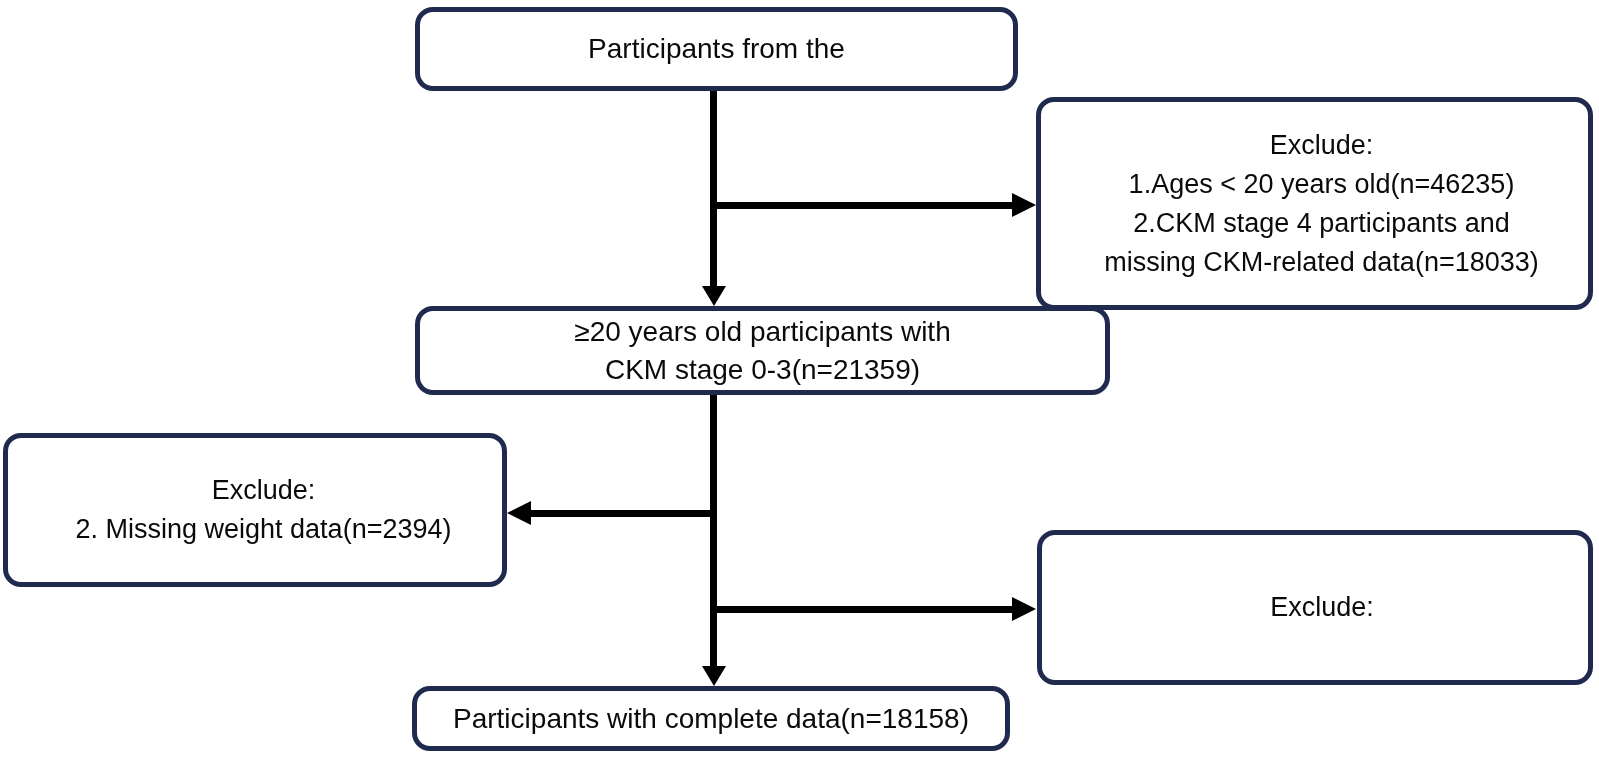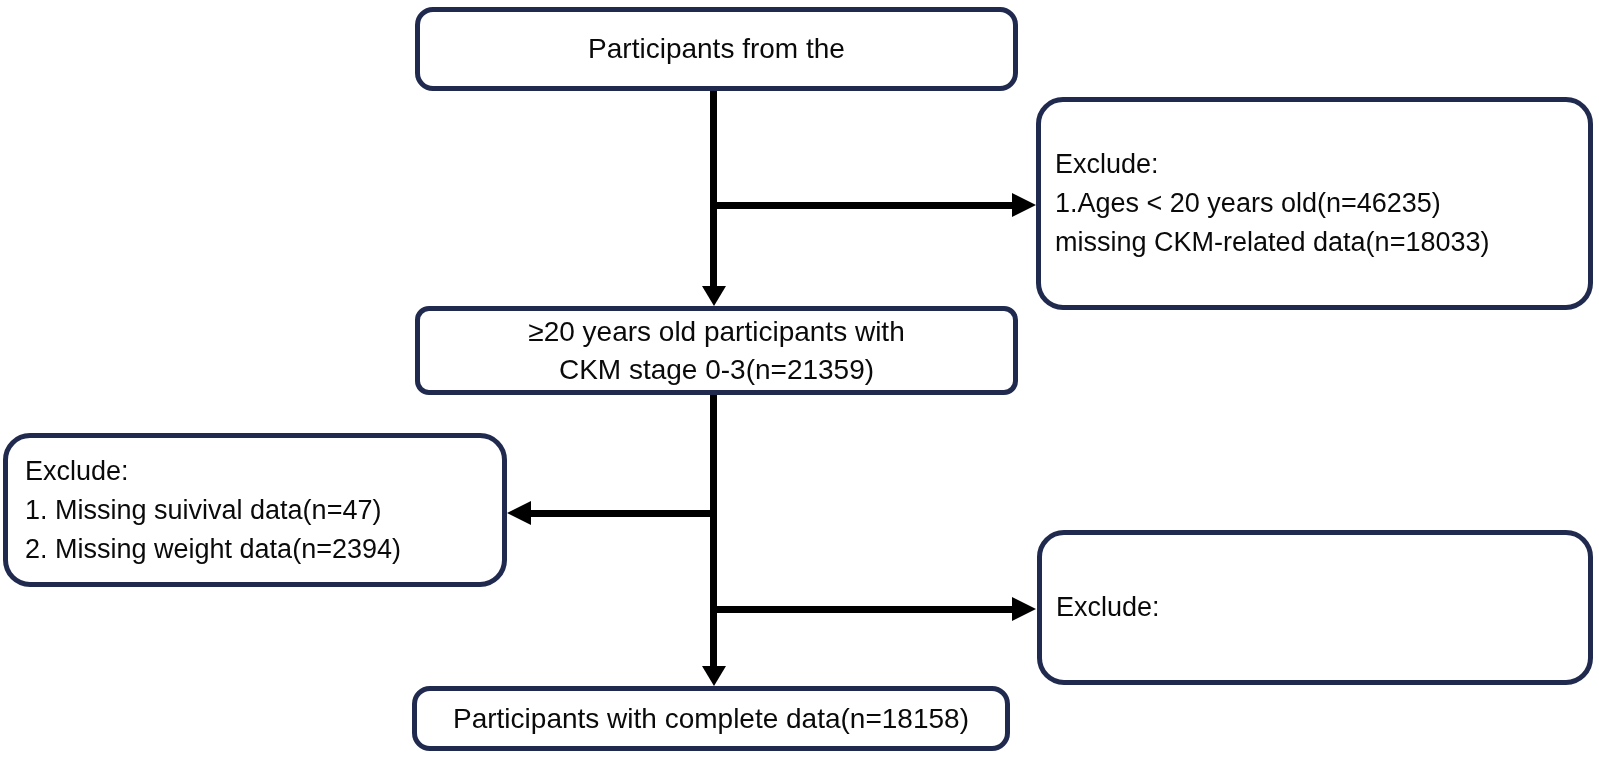--- a/index.html
+++ b/index.html
@@ -30,23 +30,22 @@
     background: var(--bg);
     display: flex;
     flex-direction: column;
     justify-content: center;
   }
   .fbox.center {
     align-items: center;
     text-align: center;
   }
   .fbox.left {
-    align-items: flex-start;
+    align-items: center;
     text-align: left;
-    border-radius: 27px;
   }
   .line {
     white-space: pre;
     font-size: 27px;
     line-height: 39px;
   }
   .center .line {
     font-size: 28px;
     line-height: 38px;
   }
@@ -71,21 +70,21 @@
   }
   .arrowhead.leftward {
     border-top: 12px solid transparent;
     border-bottom: 12px solid transparent;
     border-right: 24px solid var(--arrow);
   }
 
   
   #box-top      { left: 415px;  top: 7px;   width: 603px; height: 84px;  }
   #box-excl1    { left: 1036px; top: 97px;  width: 557px; height: 213px; padding-left: 14px; }
-  #box-middle   { left: 415px;  top: 306px; width: 603px; height: 89px; border-radius: 14px;  }
+  #box-middle   { left: 415px;  top: 306px; width: 695px; height: 89px;  }
   #box-excl2    { left: 3px;    top: 433px; width: 504px; height: 154px; padding-left: 17px; }
   #box-excl3    { left: 1037px; top: 530px; width: 556px; height: 155px; padding-left: 14px; }
   #box-bottom   { left: 412px;  top: 686px; width: 598px; height: 65px;  }
 
   
   #vline1          { left: 710px;  top: 91px;  width: 7px;   height: 197px; }
   #ahead-down1     { left: 702px;  top: 286px; }
   #hline-right1    { left: 713px;  top: 202px; width: 302px; height: 7px;   }
   #ahead-right1    { left: 1012px; top: 193px; }
   #vline2          { left: 710px;  top: 395px; width: 7px;   height: 271px; }
@@ -115,31 +114,31 @@
   <div class="hline" id="hline-right2"></div>
   <div class="arrowhead right" id="ahead-right2"></div>
 
   <div class="fbox center" id="box-top">
     <div class="line">Participants from the</div>
   </div>
 
   <div class="fbox left" id="box-excl1">
     <div class="line">Exclude:</div>
     <div class="line">1.Ages &lt; 20 years old(n=46235)</div>
+    <div class="line">2.CKM stage 4 participants and</div>
     <div class="line">missing CKM-related data(n=18033)</div>
   </div>
 
   <div class="fbox center" id="box-middle">
     <div class="line">≥20 years old participants with</div>
     <div class="line">CKM stage 0-3(n=21359)</div>
   </div>
 
   <div class="fbox left" id="box-excl2">
     <div class="line">Exclude:</div>
-    <div class="line">1. Missing suivival data(n=47)</div>
     <div class="line">2. Missing weight data(n=2394)</div>
   </div>
 
   <div class="fbox left" id="box-excl3">
     <div class="line">Exclude:</div>
   </div>
 
   <div class="fbox center" id="box-bottom">
     <div class="line">Participants with complete data(n=18158)</div>
   </div>

